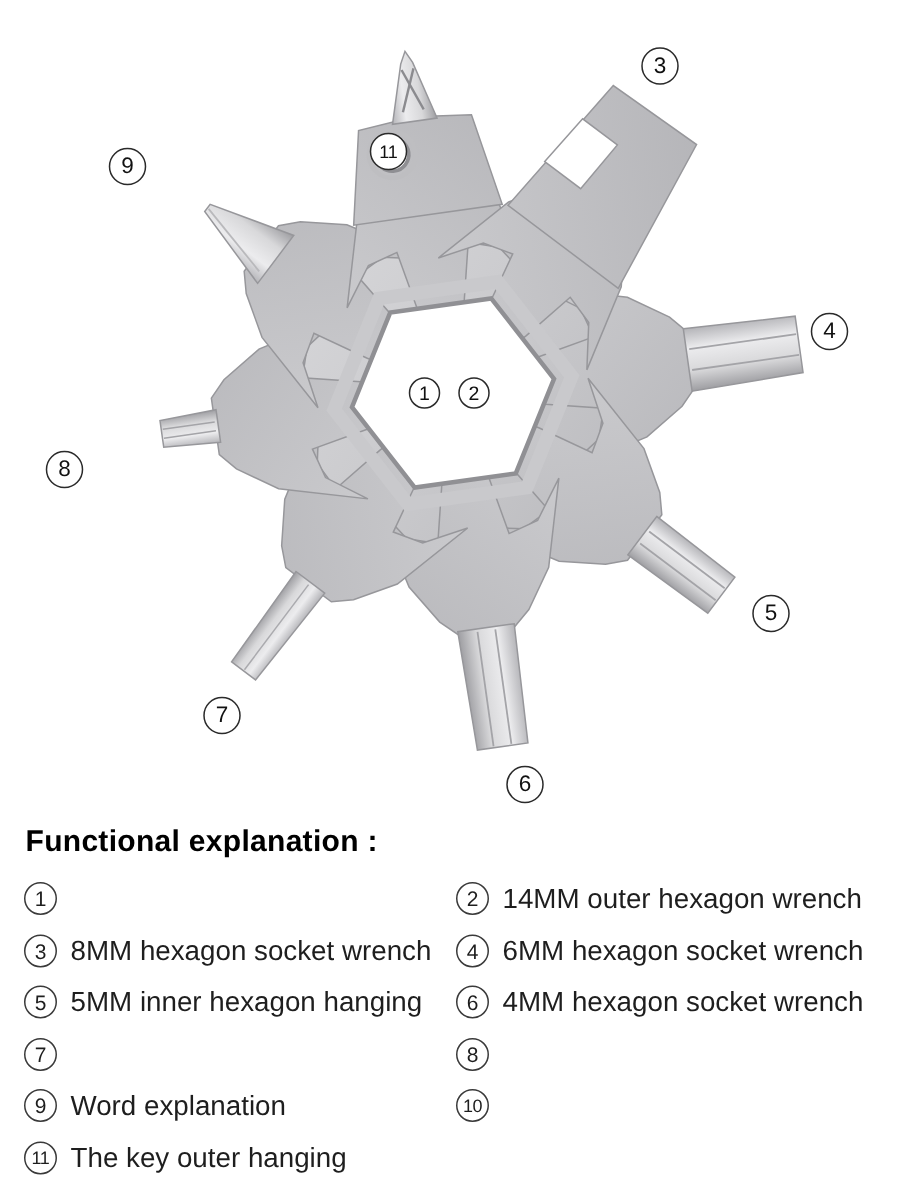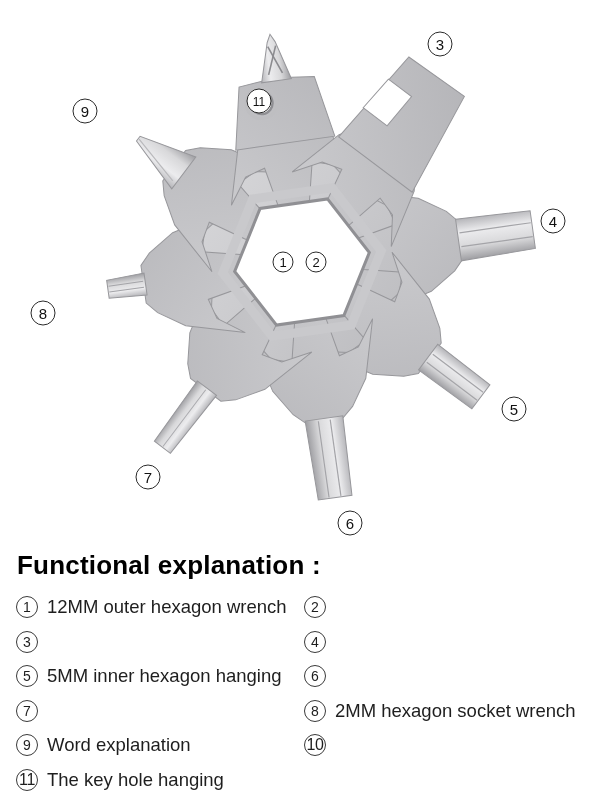--- a/index.html
+++ b/index.html
@@ -14,35 +14,35 @@
   .callout-layer{position:absolute;left:0;top:0;width:100%;height:100%;}
   .callout{
     position:absolute;transform:translate(-50%,-50%);
     border:1.6px solid var(--callout-border,#2a2a2a);
     border-radius:50%;background:#ffffff;color:#111;
     display:flex;align-items:center;justify-content:center;
     line-height:1;box-sizing:border-box;
   }
   .explanation{padding:0 8px 0 16px;}
   .fx-title{
-    font-size:26px;font-weight:bold;color:var(--title,#000);
+    font-size:20px;font-weight:bold;color:var(--title,#000);
     margin:5px 0 9px 1px;letter-spacing:.2px;
   }
   .fx-list{display:grid;grid-template-columns:288px 1fr;}
   .fx-item{
     display:flex;align-items:center;height:34.5px;
     color:var(--text,#1e1e1e);font-size:18.5px;white-space:nowrap;
   }
   .badge{
     flex:0 0 auto;width:22px;height:22px;box-sizing:border-box;
     border:1.5px solid #3a3a3a;border-radius:50%;
     display:flex;align-items:center;justify-content:center;
     font-size:14px;margin-right:9px;color:var(--text,#1e1e1e);line-height:1;
   }
-  .badge.two{font-size:16px;letter-spacing:-.3px;}
+  .badge.two{font-size:12px;letter-spacing:-.3px;}
   .lbl{white-space:nowrap;}
 </style>
 </head>
 <body>
 
 <div class="page">
 
   <div class="photo">
     <svg viewBox="0 0 600 545" width="600" height="545">
       <defs>
@@ -136,52 +136,54 @@
         <div class="callout" style="left: 85px; top: 111px; height: 25px; width: 25px; font-size: 15px;">9</div>
         <div class="callout" style="left: 259px; top: 101px; height: 25px; width: 25px; font-size: 12px;">11</div>
       </div>
   </div>
 
   <div class="explanation">
     <h2 class="fx-title">Functional explanation :</h2>
     <div class="fx-list">
         <div class="fx-item">
           <span class="badge">1</span>
-          <span class="lbl">12MM outer hexagon wrench</span>
         </div>
         <div class="fx-item">
           <span class="badge">2</span>
+          <span class="lbl">14MM outer hexagon wrench</span>
         </div>
         <div class="fx-item">
           <span class="badge">3</span>
+          <span class="lbl">8MM hexagon socket wrench</span>
         </div>
         <div class="fx-item">
           <span class="badge">4</span>
+          <span class="lbl">6MM hexagon socket wrench</span>
         </div>
         <div class="fx-item">
           <span class="badge">5</span>
           <span class="lbl">5MM inner hexagon hanging</span>
         </div>
         <div class="fx-item">
           <span class="badge">6</span>
+          <span class="lbl">4MM hexagon socket wrench</span>
         </div>
         <div class="fx-item">
           <span class="badge">7</span>
         </div>
         <div class="fx-item">
           <span class="badge">8</span>
-          <span class="lbl">2MM hexagon socket wrench</span>
         </div>
         <div class="fx-item">
           <span class="badge">9</span>
           <span class="lbl">Word explanation</span>
         </div>
         <div class="fx-item">
           <span class="badge two">10</span>
         </div>
         <div class="fx-item">
           <span class="badge two">11</span>
-          <span class="lbl">The key hole hanging</span>
+          <span class="lbl">The key outer hanging</span>
         </div>
       </div>
   </div>
 
 </div>
 
 </body></html>

